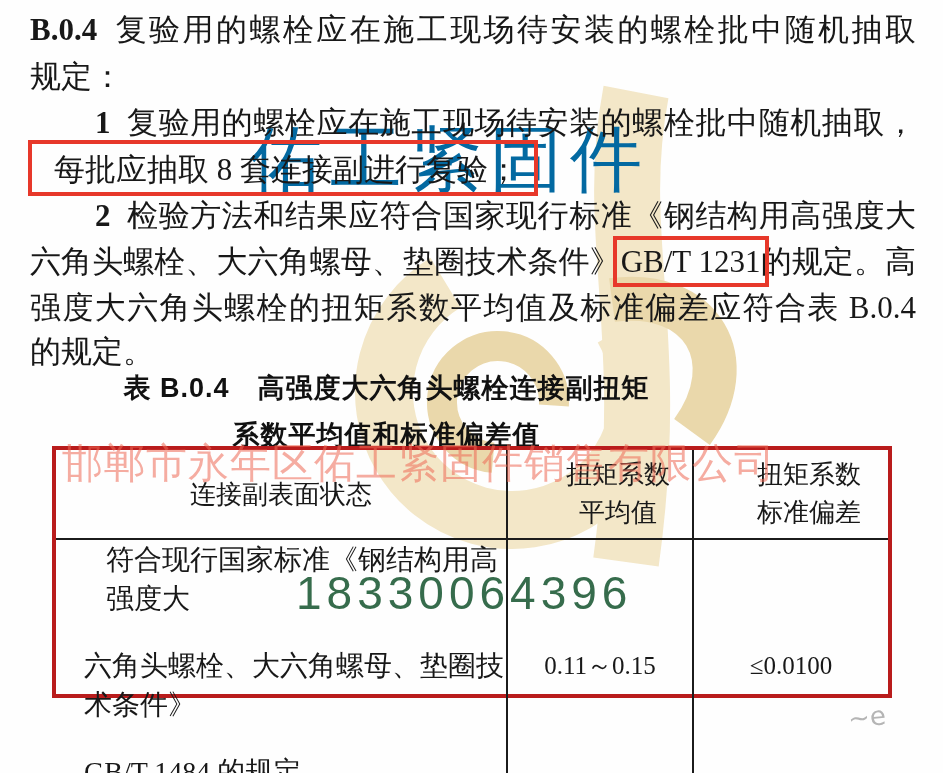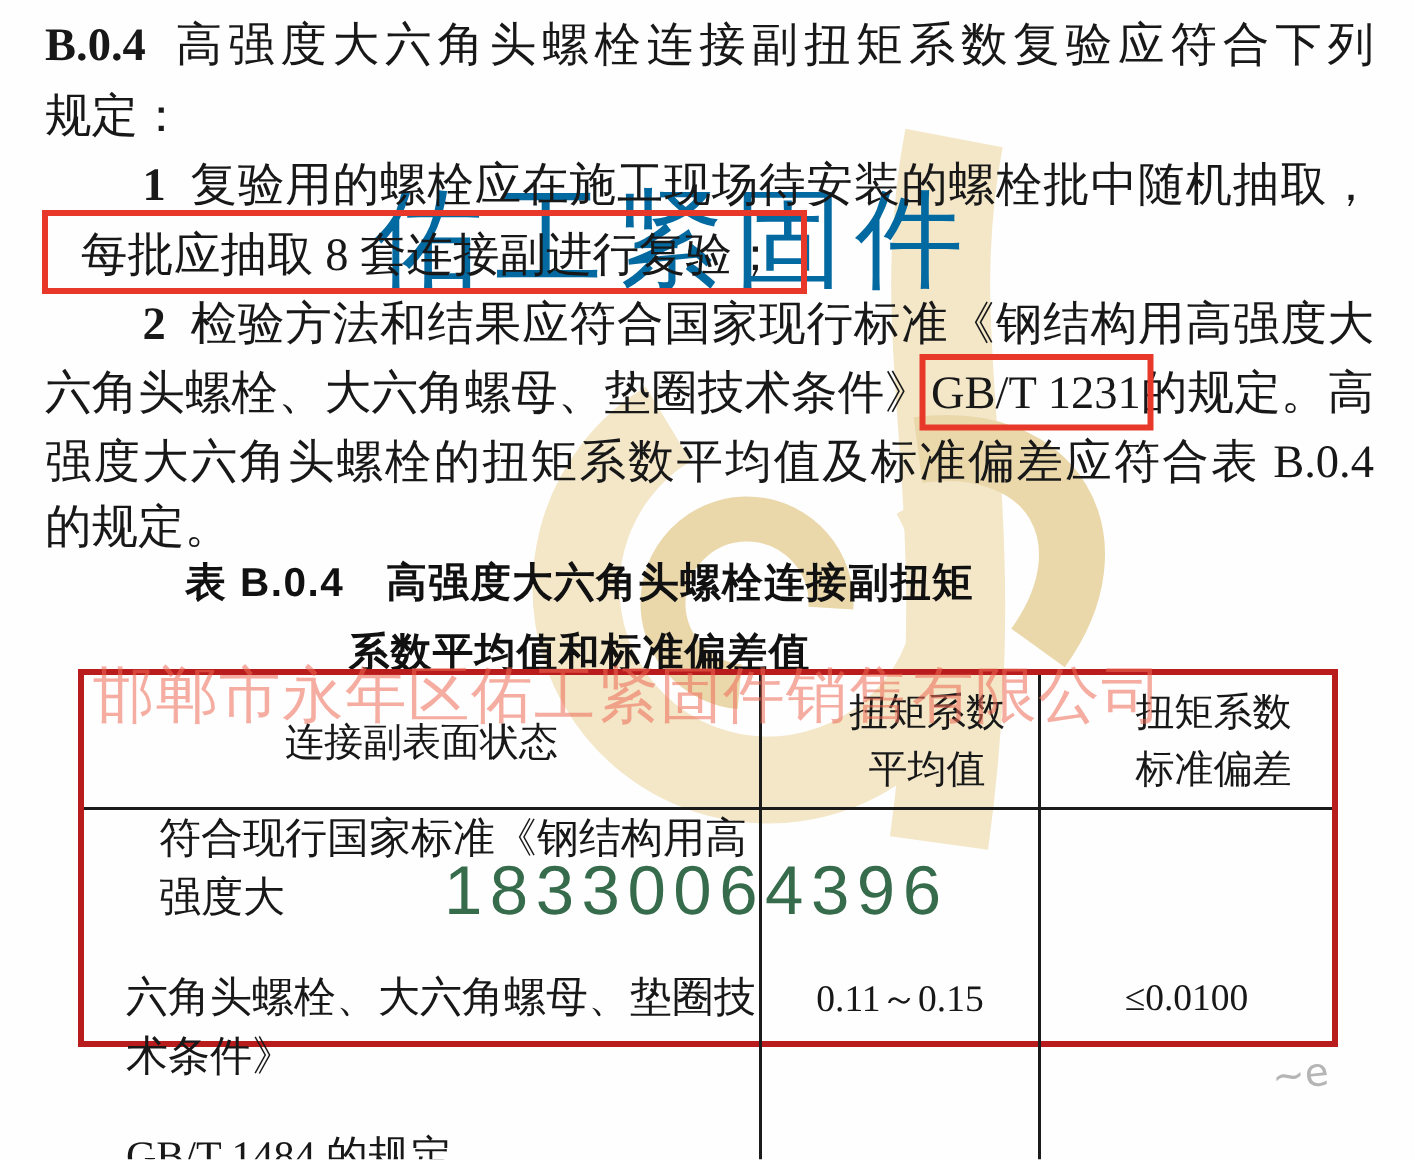--- a/index.html
+++ b/index.html
@@ -101,21 +101,21 @@
       <path d="M636 92 C 608 240 658 330 626 562" stroke="#f3e7c8" stroke-width="66"></path>
       <path d="M612 300 C 702 288 744 360 692 432" stroke="#ead8ab" stroke-width="44"></path>
       <circle cx="498" cy="402" r="56" stroke="#ead8ab" stroke-width="30" stroke-dasharray="262 90" transform="rotate(95 498 402)"></circle>
     </g>
   </svg>
 
   <div class="brand-wm">佑工紧固件</div>
 
   <div class="phone-wm">18330064396</div>
 
-  <div class="line l1 just"><b class="num">B.0.4</b><span>高强度大六角头螺栓连接副扭矩系数复验应符合下列</span></div>
+  <div class="line l1 just"><b class="num">B.0.4</b><span>复验用的螺栓应在施工现场待安装的螺栓批中随机抽取</span></div>
   <div class="line l2">规定：</div>
 
   <div class="line l3 just"><b class="num">1</b><span>复验用的螺栓应在施工现场待安装的螺栓批中随机抽取，</span></div>
   <div class="line l4">每批应抽取 8 套连接副进行复验；</div>
   <div class="redbox1"></div>
 
   <div class="line l5 just"><b class="num">2</b><span>检验方法和结果应符合国家现行标准《钢结构用高强度大</span></div>
   <div class="line l6 just"><span>六角头螺栓、大六角螺母、垫圈技术条件》</span><span class="outline-box">GB/T 1231</span><span>的规定。高</span></div>
   <div class="line l7 just">强度大六角头螺栓的扭矩系数平均值及标准偏差应符合表 B.0.4</div>
   <div class="line l8">的规定。</div>

